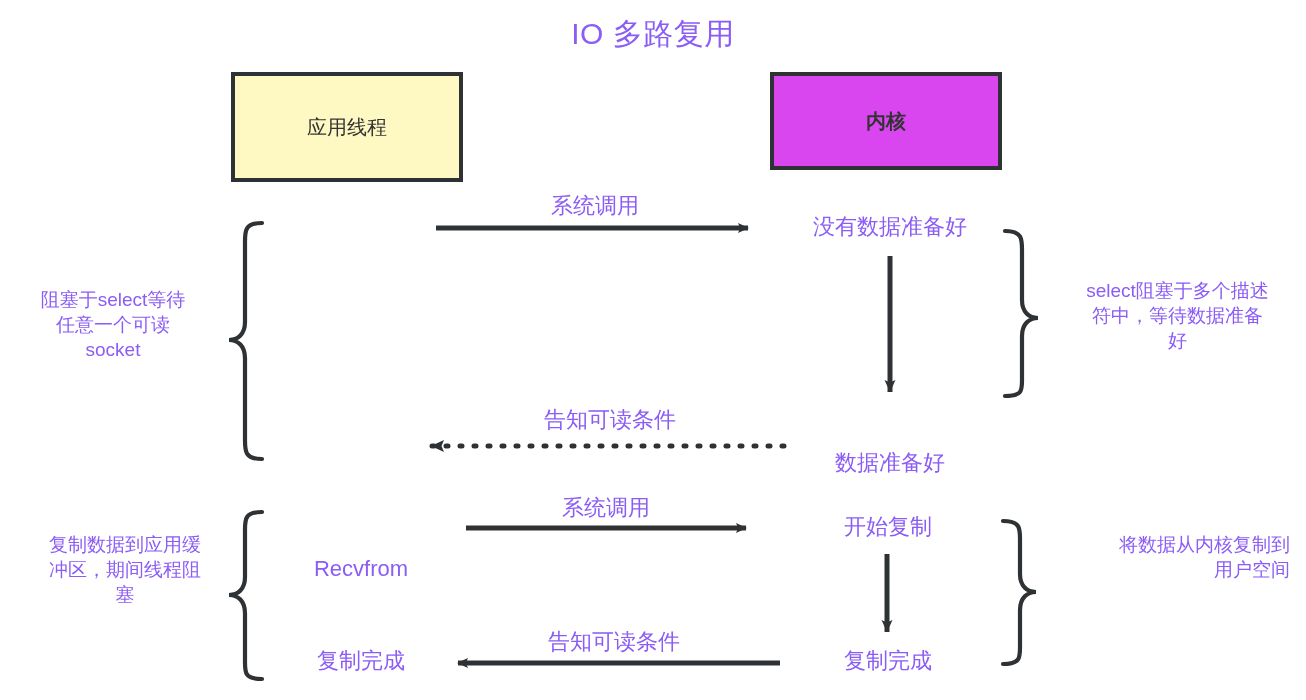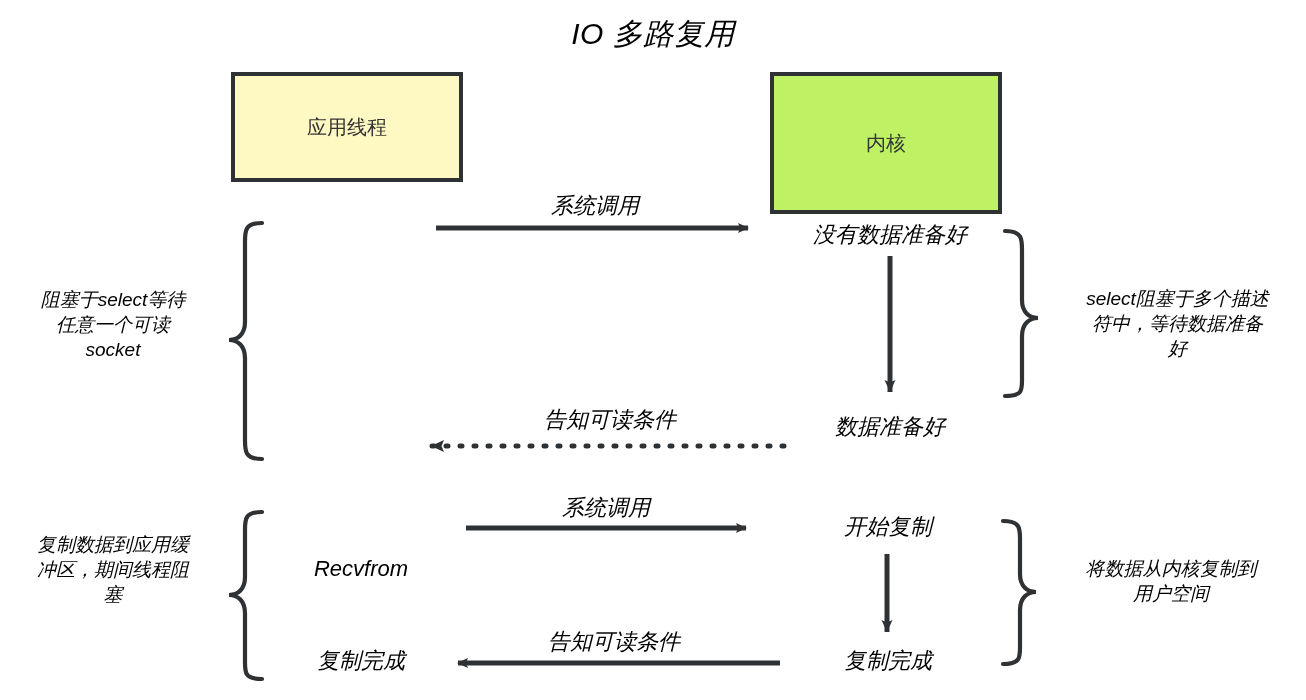--- a/index.html
+++ b/index.html
@@ -22,23 +22,22 @@
     position: absolute;
     left: 0;
     top: 0;
     width: 1306px;
     height: 700px;
   }
   .lbl {
     position: absolute;
     text-align: center;
     line-height: 1.32;
-    color: #000000;
+    color: #8b5cf6;
     white-space: pre-line;
-    font-style: italic;
   }
   .title {
     font-size: 30px;
     letter-spacing: 0.5px;
   }
   .boxlabel {
     font-size: 20px;
   }
   .node {
     font-size: 22px;
@@ -62,21 +61,21 @@
 <body>
 
 <div id="canvas">
 
   <div class="lbl title" style="left:453px; top:14px; width:400px;">IO 多路复用</div>
 
   <div class="box" style="left:231px; top:72px; width:232px; height:110px; background:#fef9c3;">
     <span class="boxlabel">应用线程</span>
   </div>
 
-  <div class="box" style="left:770px; top:72px; width:232px; height:142px; background:#bef264;">
+  <div class="box" style="left:770px; top:72px; width:232px; height:98px; background:#d946ef;font-weight:bold;">
     <span class="boxlabel">内核</span>
   </div>
 
   <svg id="svg-layer" viewBox="0 0 1306 700">
     <defs>
       <marker id="arrow-solid" markerWidth="11" markerHeight="10" refX="10" refY="5" orient="auto" markerUnits="userSpaceOnUse">
         <path d="M0,0 L11,5 L0,10 L2.2,5 Z" fill="#2f3235"></path>
       </marker>
       <marker id="arrow-dot" markerWidth="13" markerHeight="12" refX="12" refY="6" orient="auto" markerUnits="userSpaceOnUse">
         <path d="M0,0 L13,6 L0,12 L2.5,6 Z" fill="#2f3235"></path>
@@ -125,23 +124,23 @@
     <g>
       <line x1="887" y1="554" x2="887" y2="632" stroke="#2f3235" stroke-width="5" marker-end="url(#arrow-down)"></line>
     </g>
 
     <g>
       <line x1="780" y1="663" x2="458" y2="663" stroke="#2f3235" stroke-width="5" marker-end="url(#arrow-solid)"></line>
     </g>
   </svg>
 
 
-  <div class="lbl node" style="left:760px; top:220px; width:260px;">没有数据准备好</div>
+  <div class="lbl node" style="left:760px; top:212px; width:260px;">没有数据准备好</div>
 
-  <div class="lbl node" style="left:790px; top:412px; width:200px;">数据准备好</div>
+  <div class="lbl node" style="left:790px; top:448px; width:200px;">数据准备好</div>
 
   <div class="lbl node" style="left:266px; top:512px; width:190px;margin-top:42px;">Recvfrom</div>
 
   <div class="lbl node" style="left:790px; top:512px; width:196px;">开始复制</div>
 
   <div class="lbl node" style="left:790px; top:646px; width:196px;">复制完成</div>
 
   <div class="lbl node" style="left:266px; top:646px; width:190px;">复制完成</div>
 
   <div class="lbl edge" style="left:500px; top:191px; width:190px;">系统调用</div>
@@ -149,24 +148,24 @@
   <div class="lbl edge" style="left:515px; top:405px; width:190px;">告知可读条件</div>
 
   <div class="lbl edge" style="left:511px; top:493px; width:190px;">系统调用</div>
 
   <div class="lbl edge" style="left:519px; top:627px; width:190px;">告知可读条件</div>
 
   <div class="lbl note" style="left:5px; top:287px; width:216px;">阻塞于select等待
 任意一个可读
 socket</div>
 
-  <div class="lbl note" style="left:1055px; top:286px; width:245px;">select阻塞于多个描述
+  <div class="lbl note" style="left:1055px; top:278px; width:245px;">select阻塞于多个描述
 符中，等待数据准备
 好</div>
 
-  <div class="lbl note" style="left:4px; top:532px; width:218px;">复制数据到应用缓
+  <div class="lbl note" style="left:16px; top:532px; width:218px;">复制数据到应用缓
 冲区，期间线程阻
 塞</div>
 
-  <div class="lbl note" style="left:1052px; top:556px; width:238px;">将数据从内核复制到
+  <div class="lbl note" style="left:1052px; top:532px; width:238px;text-align:right;">将数据从内核复制到
 用户空间</div>
 
 </div>
 
 </body></html>

